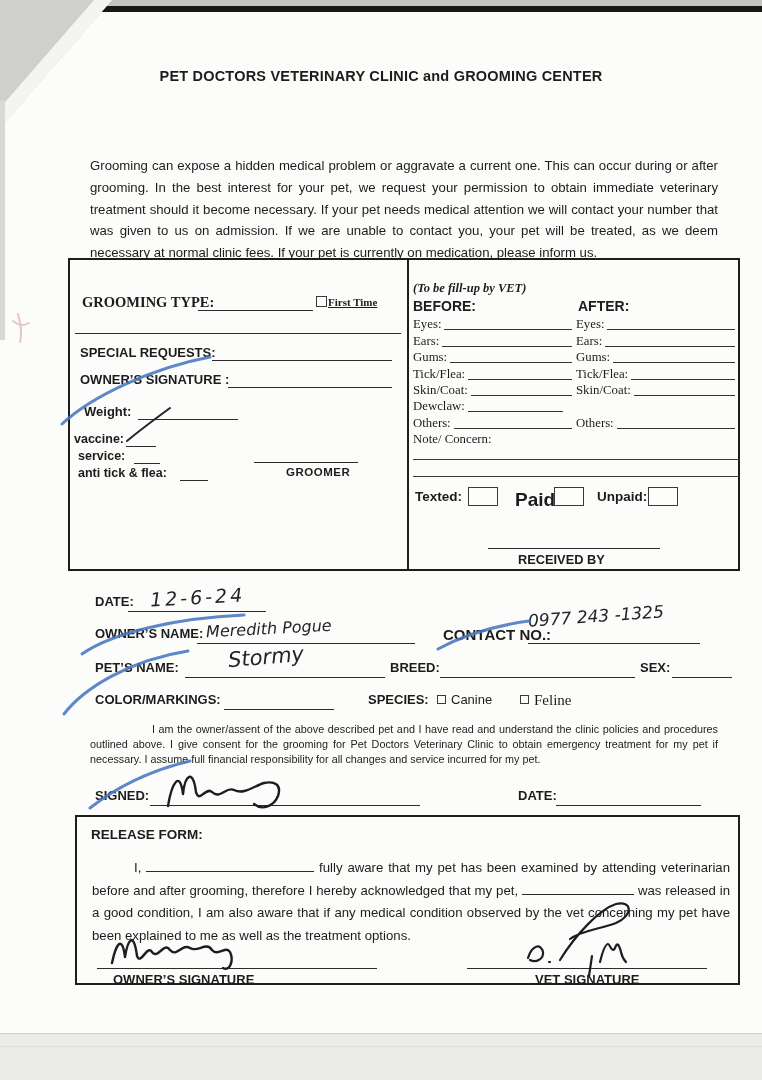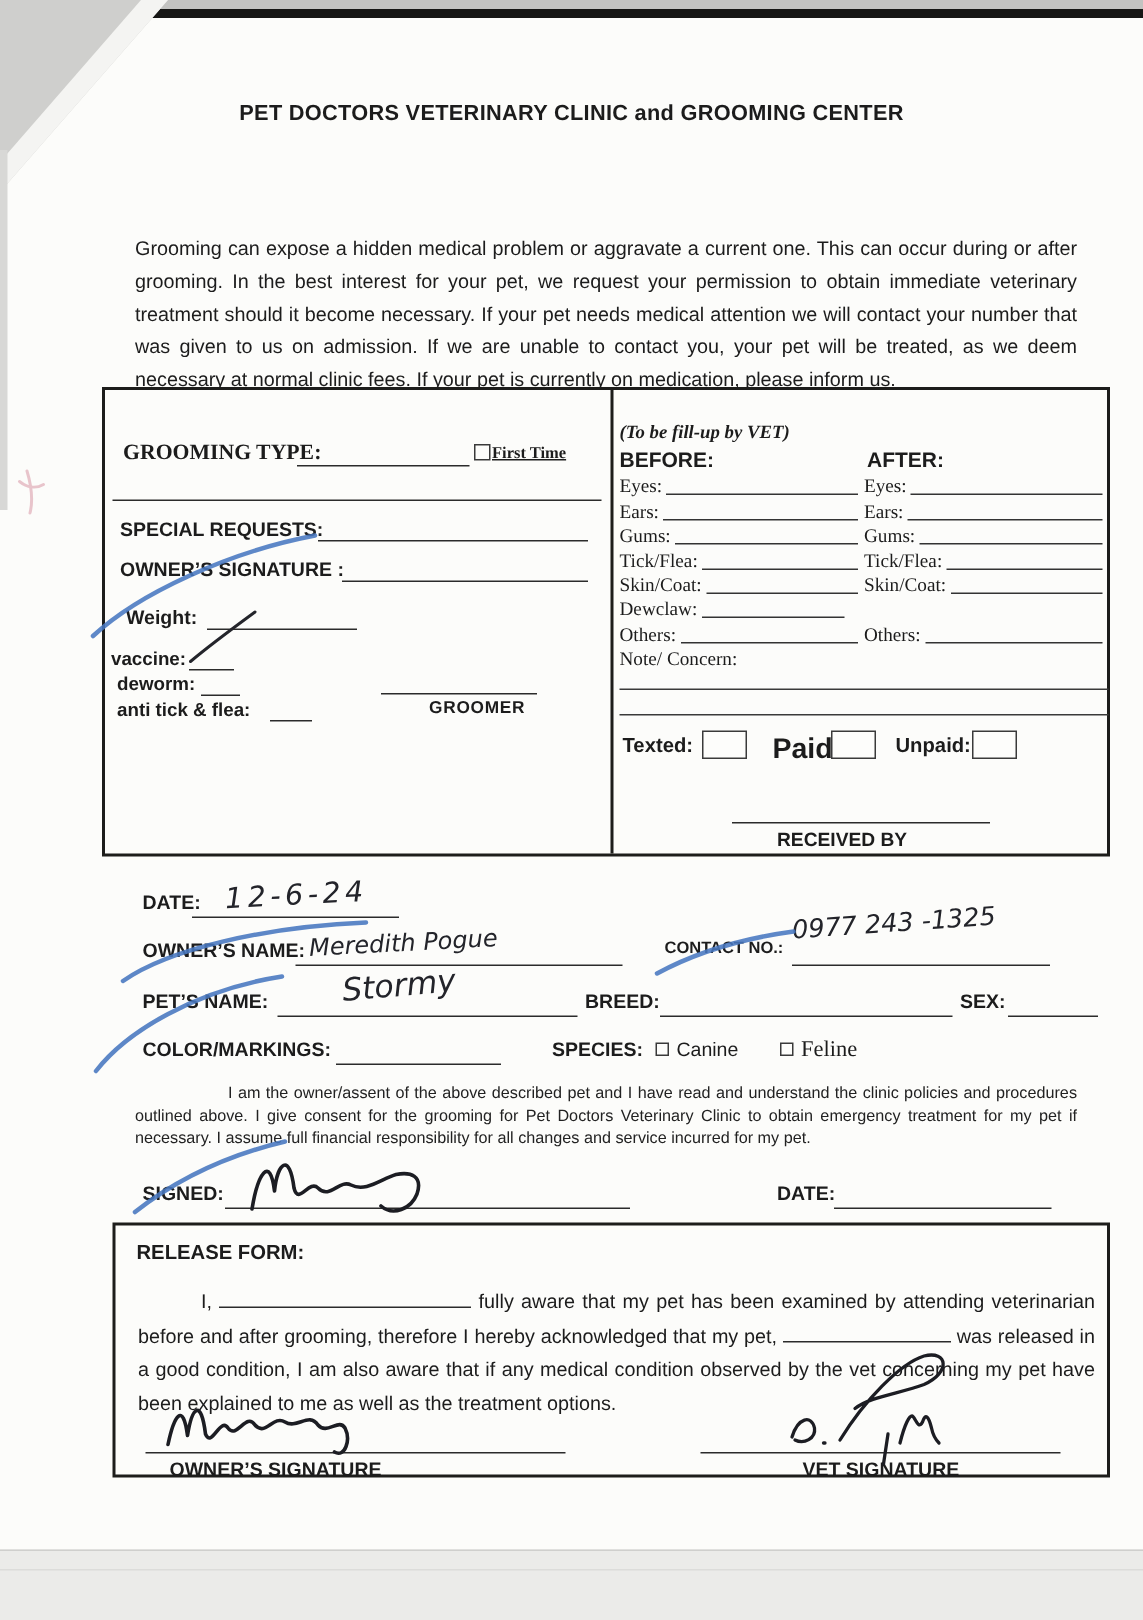--- a/index.html
+++ b/index.html
@@ -77,21 +77,21 @@
     <div class="line" style="left:142px; top:100px; width:180px;"></div>
 
     <div class="abs b" style="left:10px; top:112px; font-size:13px;">OWNER’S SIGNATURE :</div>
     <div class="line" style="left:158px; top:127px; width:164px;"></div>
 
     <div class="abs b" style="left:14px; top:144px; font-size:13px;">Weight:</div>
     <div class="line" style="left:68px; top:159px; width:100px;"></div>
 
     <div class="abs b" style="left:4px; top:172px; font-size:12.5px;">vaccine:</div>
     <div class="line" style="left:56px; top:186px; width:30px;"></div>
-    <div class="abs b" style="left:8px; top:189px; font-size:12.5px;">deworm:</div>
+    <div class="abs b" style="left:8px; top:189px; font-size:12.5px;">service:</div>
     <div class="line" style="left:64px; top:203px; width:26px;"></div>
     <div class="abs b" style="left:8px; top:206px; font-size:12.5px;">anti tick &amp; flea:</div>
     <div class="line" style="left:110px; top:220px; width:28px;"></div>
 
     <div class="line" style="left:184px; top:202px; width:104px;"></div>
     <div class="abs b" style="left:216px; top:206px; font-size:11.5px; letter-spacing:.5px;">GROOMER</div>
 
     <div class="abs serif b" style="left:343px; top:21px; font-size:12.5px; font-style:italic;">(To be fill-up by VET)</div>
     <div class="abs b" style="left:343px; top:38px; font-size:14px;">BEFORE:</div>
     <div class="abs b" style="left:508px; top:38px; font-size:14px;">AFTER:</div>
@@ -183,21 +183,21 @@
     <div class="abs b" style="left:448px; top:292px; font-size:12.8px;">RECEIVED BY</div>
   </div>
 
   <div class="abs b" style="left:95px; top:594px; font-size:13px;">DATE:</div>
   <div class="line" style="left:128px; top:611px; width:138px;"></div>
   <div class="abs hw" style="left:150px; top:586px; font-size:19px; letter-spacing:3px; transform:rotate(-3deg);">12-6-24</div>
 
   <div class="abs b" style="left:95px; top:626px; font-size:13px;">OWNER’S NAME:</div>
   <div class="line" style="left:197px; top:643px; width:218px;"></div>
   <div class="abs hw" style="left:206px; top:619px; font-size:16px; transform:rotate(-3deg);">Meredith Pogue</div>
-  <div class="abs b" style="left:443px; top:626px; font-size:11px;">CONTACT NO.:</div>
+  <div class="abs b" style="left:443px; top:626px; font-size:15px;">CONTACT NO.:</div>
   <div class="line" style="left:528px; top:643px; width:172px;"></div>
   <div class="abs hw" style="left:528px; top:606px; font-size:17px; transform:rotate(-4deg);">0977 243 -1325</div>
 
   <div class="abs b" style="left:95px; top:660px; font-size:13px;text-align:center;">PET’S NAME:</div>
   <div class="line" style="left:185px; top:677px; width:200px;"></div>
   <div class="abs hw" style="left:228px; top:645px; font-size:21px; transform:rotate(-5deg);">Stormy</div>
   <div class="abs b" style="left:390px; top:660px; font-size:13px;">BREED:</div>
   <div class="line" style="left:440px; top:677px; width:195px;"></div>
   <div class="abs b" style="left:640px; top:660px; font-size:13px;">SEX:</div>
   <div class="line" style="left:672px; top:677px; width:60px;"></div>

